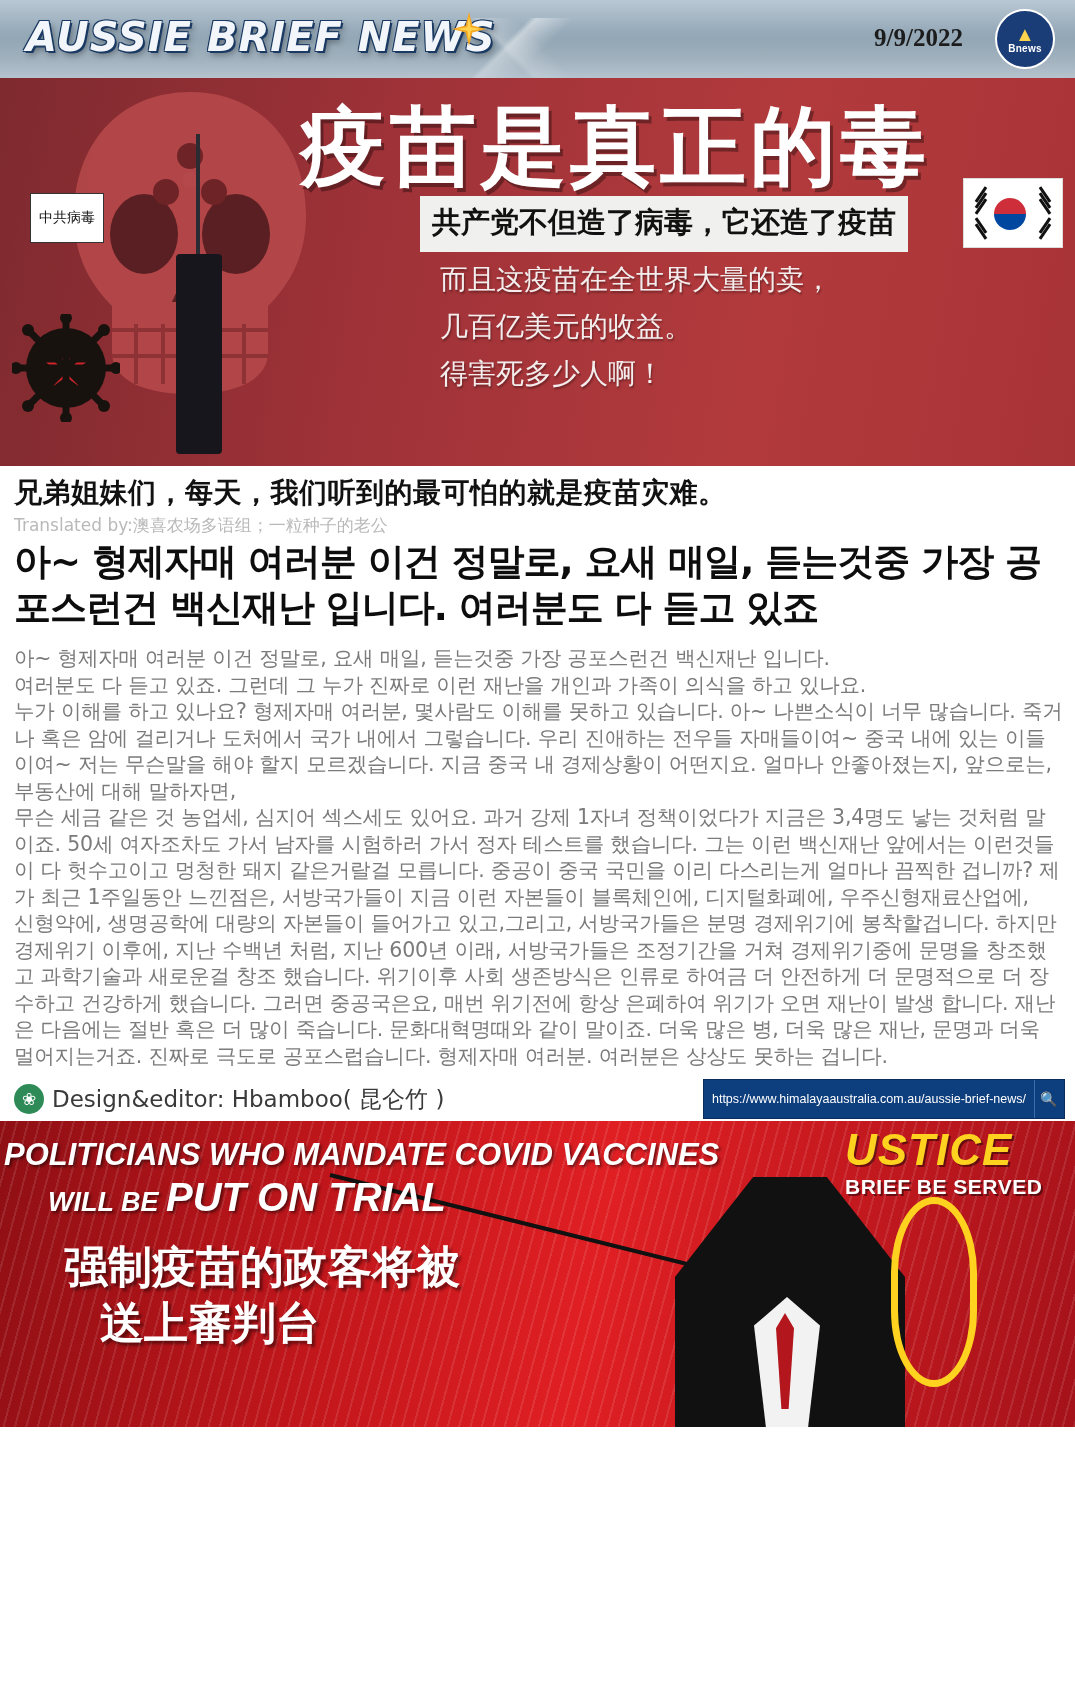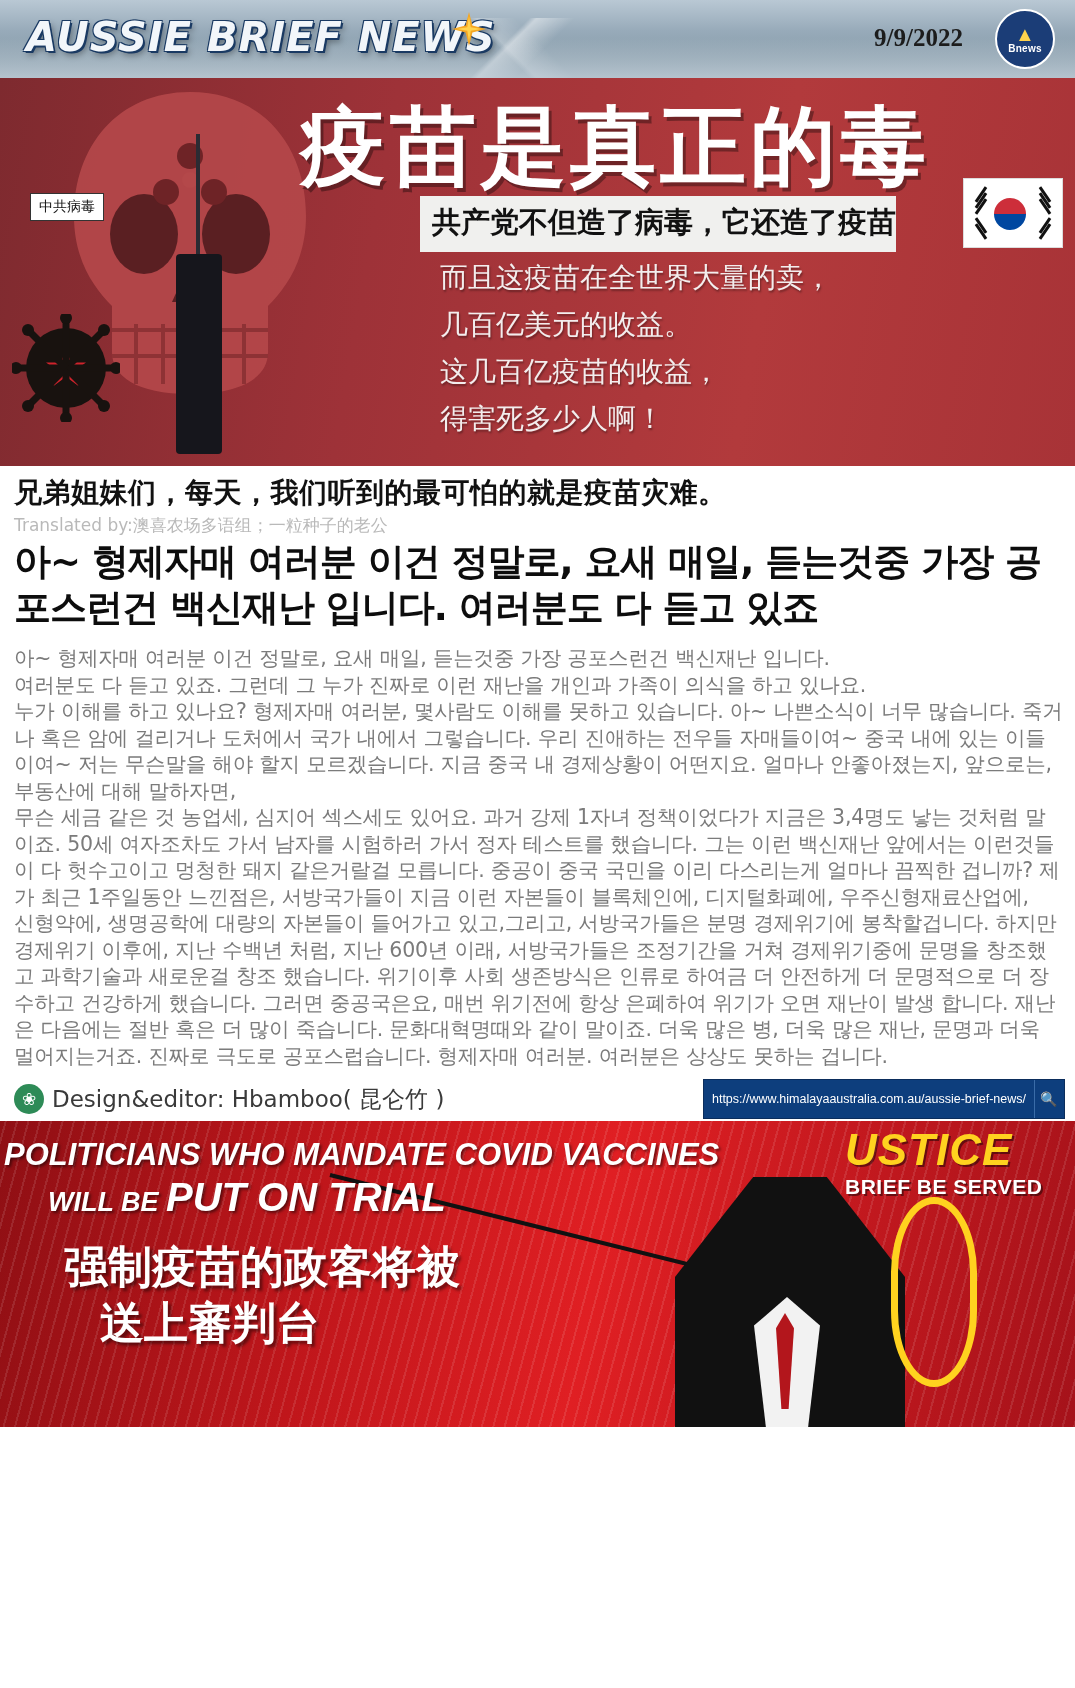--- a/index.html
+++ b/index.html
@@ -103,31 +103,31 @@
     text-shadow: 3px 4px 0 rgba(0,0,0,.35);
     white-space: nowrap;
   }
   .hero-sub-bar {
     position: absolute;
     left: 420px; top: 118px;
     background: #f0f0ee;
     color: #111;
     font-size: 29px;
     font-weight: bold;
-    padding: 7px 0 9px 12px;
+    padding: 7px 12px 9px 12px;
     font-family: "DejaVu Sans", sans-serif;
     white-space: nowrap;
   }
   .hero-lines {
     position: absolute;
     left: 440px; top: 178px;
     color: #f3eded;
     font-size: 28px;
     line-height: 47px;
-    font-family: Liberation Mono, monospace;
+    font-family: Liberation Sans, sans-serif;
     text-shadow: 1px 2px 2px rgba(0,0,0,.35);
   }
   .kr-flag {
     position: absolute;
     right: 12px; top: 100px;
     width: 100px; height: 70px;
     background: #fff;
     border: 1px solid #ddd;
     overflow: hidden;
   }
@@ -163,21 +163,21 @@
     left: 20px; top: 20px;
     width: 40px; height: 40px;
     background: #d0232c;
     clip-path: polygon(50% 0%, 62% 36%, 100% 36%, 69% 58%, 81% 95%, 50% 72%, 19% 95%, 31% 58%, 0% 36%, 38% 36%);
   }
   .virus-label {
     position: absolute;
     left: 30px; top: 115px;
     background: #fff;
     border: 1px solid #333;
-    padding: 4px 8px;
+    padding: 15px 8px;
     font-size: 14px;
     color: #111;
     font-family: "DejaVu Sans", sans-serif;
     white-space: nowrap;
   }
   .syringe {
     position: absolute;
     left: 176px; top: 176px;
     width: 46px; height: 200px;
     background: #16161c;
@@ -467,21 +467,20 @@
     </svg>
   </div>
   <div class="virus-label">中共病毒</div>
   <div class="syringe"></div>
 
   <div class="hero-title">疫苗是真正的毒</div>
   <div class="hero-sub-bar">共产党不但造了病毒，它还造了疫苗</div>
   <div class="hero-lines">
     <div>而且这疫苗在全世界大量的卖，</div>
     <div>几百亿美元的收益。</div>
-    <div>这几百亿疫苗的收益，</div>
     <div>得害死多少人啊！</div>
   </div>
 
   <div class="kr-flag">
     <div class="circle"></div>
     <div class="bar" style="left:8px;  top:14px; transform:rotate(-56deg)"></div>
     <div class="bar" style="left:8px;  top:20px; transform:rotate(-56deg)"></div>
     <div class="bar" style="left:8px;  top:26px; transform:rotate(-56deg)"></div>
     <div class="bar" style="right:8px; top:14px; transform:rotate(56deg)"></div>
     <div class="bar" style="right:8px; top:20px; transform:rotate(56deg)"></div>

